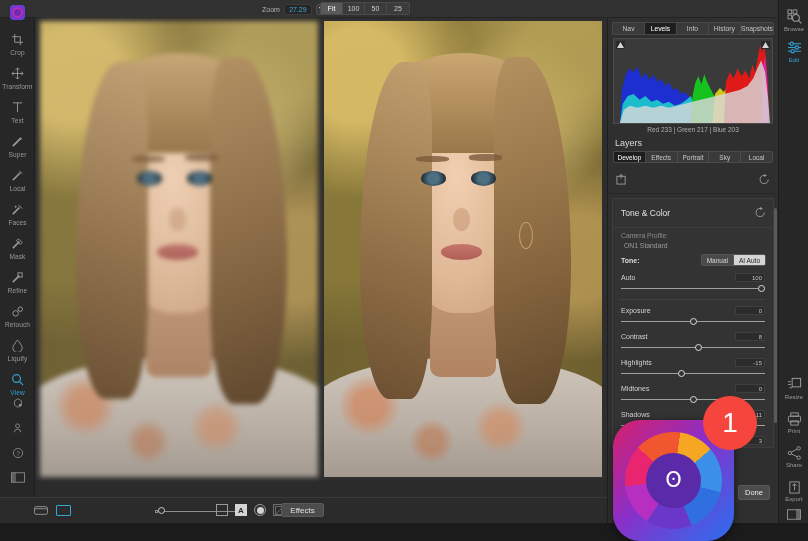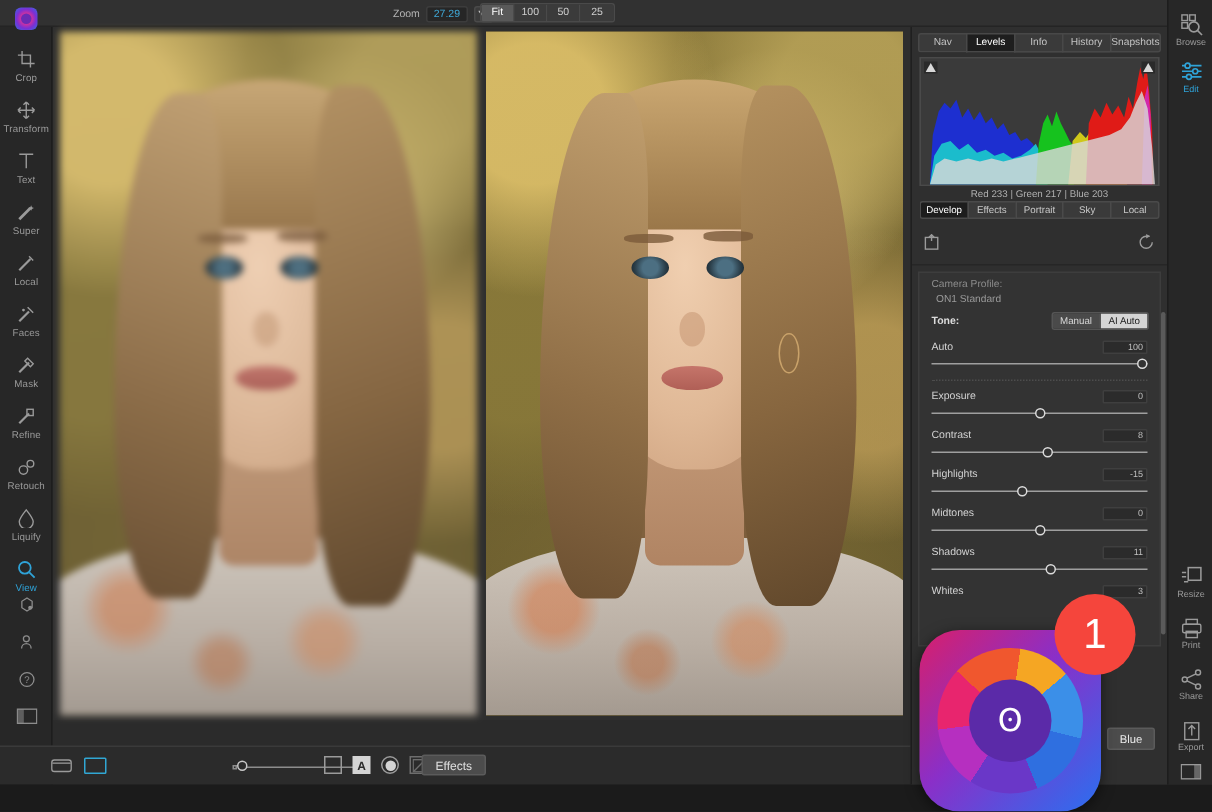--- a/index.html
+++ b/index.html
@@ -592,20 +592,21 @@
       </span>
       <span class="clip-tri r">
         <svg width="7" height="6" viewBox="0 0 8 7">
             <path d="M4 0 L8 7 L0 7z" fill="#d8d8d8"></path>
           </svg>
       </span>
     </div>
 
     <div class="rgbline">Red 233 | Green 217 | Blue 203</div>
 
+    <div class="layers-title">Layers</div>
 
     <div class="sub-tabs">
       <div class="stab active">Develop</div>
       <div class="stab">Effects</div>
       <div class="stab">Portrait</div>
       <div class="stab">Sky</div>
       <div class="stab">Local</div>
     </div>
 
     <div class="addrow">
@@ -617,20 +618,29 @@
       </span>
       <span class="ic-sm">
         <svg width="11" height="11" viewBox="0 0 12 12">
             <path d="M10 6 A4.4 4.4 0 1 1 5.6 1.6 L8 1.6" fill="none" stroke="currentColor" stroke-width="1"></path>
             <path d="M5.6 0 L5.6 3.2 L8.4 1.6z" fill="currentColor"></path>
           </svg>
       </span>
     </div>
 
     <div class="module">
+      <div class="module-head">
+        <span class="module-title">Tone &amp; Color</span>
+        <span class="ic-sm">
+          <svg width="11" height="11" viewBox="0 0 12 12">
+              <path d="M10 6 A4.4 4.4 0 1 1 5.6 1.6 L8 1.6" fill="none" stroke="currentColor" stroke-width="1"></path>
+              <path d="M5.6 0 L5.6 3.2 L8.4 1.6z" fill="currentColor"></path>
+            </svg>
+        </span>
+      </div>
 
       <div class="profile-row">
         <div class="profile-label">Camera Profile:</div>
         <div class="profile-val">ON1 Standard</div>
       </div>
 
       <div class="tone-row">
         <span class="tone-label">Tone:</span>
         <span class="seg">
           <div>Manual</div>
@@ -785,21 +795,21 @@
     <div class="rr-item" style="position:absolute; top:500px;">
       <span class="glyph">
         <svg width="14" height="11" viewBox="0 0 16 12">
             <rect x="0.6" y="0.6" width="14.8" height="10.8" fill="none" stroke="currentColor" stroke-width="1"></rect>
             <rect x="10.4" y="0.6" width="5" height="10.8" fill="currentColor" opacity=".55"></rect>
           </svg>
       </span>
     </div>
   </div>
 
-  <div class="done-btn">Blue</div>
+  <div class="done-btn">Done</div>
 
   <div class="app-icon">
     <div class="aperture"></div>
     <div class="on1-mark">ʘ</div>
   </div>
   <div class="badge">1</div>
 
 </div>
 
 </body></html>

